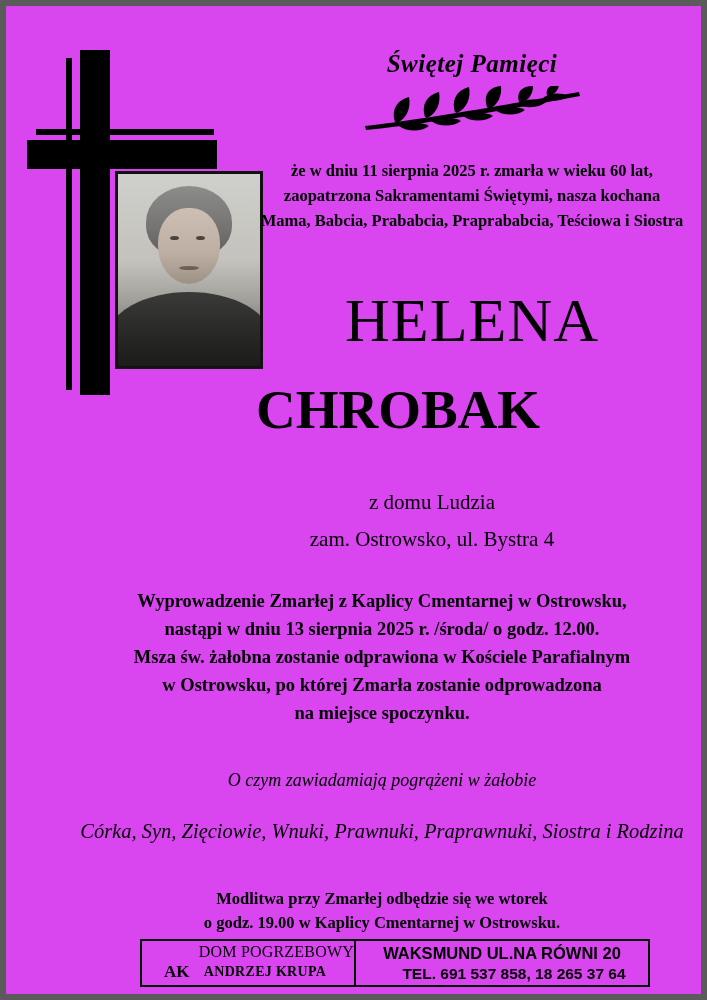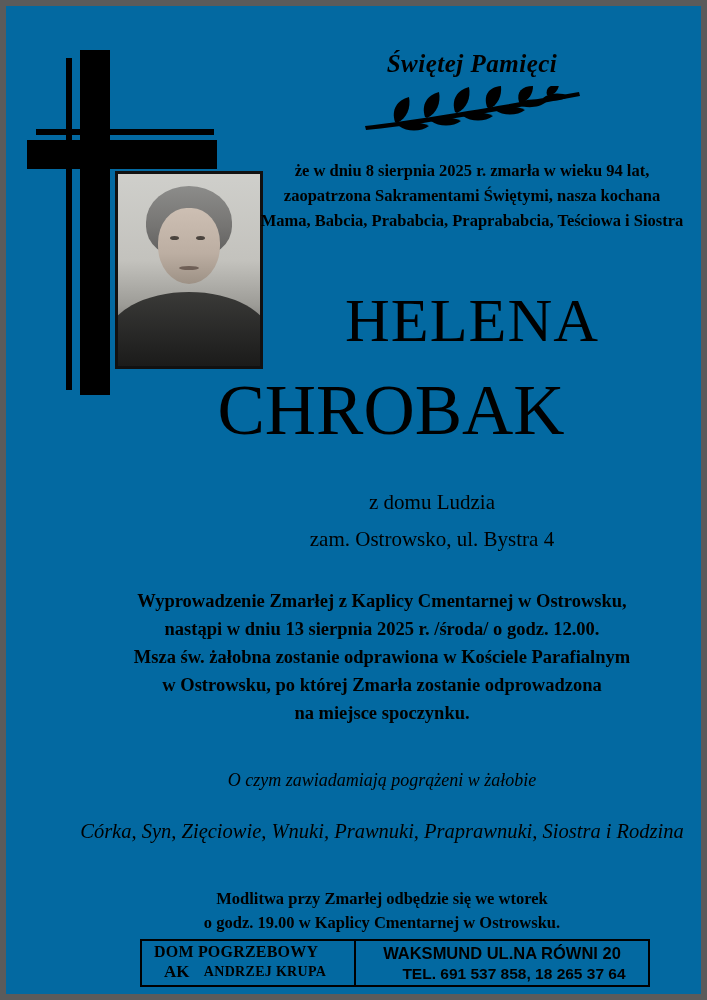--- a/index.html
+++ b/index.html
@@ -17,21 +17,21 @@
   }
 
   
   .page {
     position: absolute;
     left: 0; top: 0;
     width: 707px;
     height: 1000px;
     box-sizing: border-box;
     border: 6px solid #5b5b5b;
-    background: #0369a1;
+    background: #d946ef;
   }
   .inner {
     position: absolute;
     left: 6px; top: 6px;
     width: 695px;
     height: 988px;
   }
 
   
   .cross-wrap {
@@ -179,26 +179,26 @@
     width: 456px;
     text-align: center;
     font-size: 62px;
     font-weight: normal;
     letter-spacing: 1px;
     line-height: 64px;
     white-space: nowrap;
   }
   .surname {
     position: absolute;
-    left: 69px;
+    left: 76px;
     top: 352px;
     width: 620px;
     text-align: center;
-    font-size: 71px;
-    font-weight: normal;
+    font-size: 55px;
+    font-weight: bold;
     letter-spacing: 0px;
     line-height: 92px;
     white-space: nowrap;
   }
 
   
   .maiden {
     position: absolute;
     left: 160px;
     top: 475px;
@@ -277,25 +277,25 @@
     align-items: stretch;
   }
   .footer-left {
     width: 214px;
     border-right: 2px solid #000;
     box-sizing: border-box;
     position: relative;
   }
   .fh-name {
     position: absolute;
-    left: 12px; right: 0;
+    left: 0; right: 0;
     top: 2px;
-    text-align: left;
+    text-align: right;
     font-size: 16px;
-    font-weight: bold;
+    font-weight: normal;
     letter-spacing: 0.2px;
   }
   .fh-sub {
     position: absolute;
     left: 8px; right: 0;
     top: 23px;
     text-align: center;
     font-size: 14px;
     font-weight: bold;
     letter-spacing: 0.3px;
@@ -371,21 +371,21 @@
           <path d="M148 24 C 156 30, 170 30, 178 24 C 168 19, 156 19, 148 24 Z"></path>
           <path d="M170 18 C 178 23, 192 22, 199 16 C 189 12, 177 13, 170 18 Z"></path>
           <path d="M172 16 C 169 6, 175 0, 186 0 C 186 8, 182 14, 174 17 Z"></path>
           <path d="M196 12 C 204 16, 216 15, 222 10 C 213 6, 202 7, 196 12 Z"></path>
           <path d="M200 9 C 198 2, 204 -2, 212 -1 C 211 5, 207 9, 201 10 Z"></path>
         </g>
       </svg>
     </div>
 
     <div class="intro">
-      <div>że w dniu 8 sierpnia 2025 r. zmarła w wieku 94 lat,</div>
+      <div>że w dniu 11 sierpnia 2025 r. zmarła w wieku 60 lat,</div>
       <div>zaopatrzona Sakramentami Świętymi, nasza kochana</div>
       <div>Mama, Babcia, Prababcia, Praprababcia, Teściowa i Siostra</div>
     </div>
 
     <div class="given-name">HELENA</div>
     <div class="surname">CHROBAK</div>
 
     <div class="maiden">z domu Ludzia</div>
     <div class="address">zam. Ostrowsko, ul. Bystra 4</div>
 

